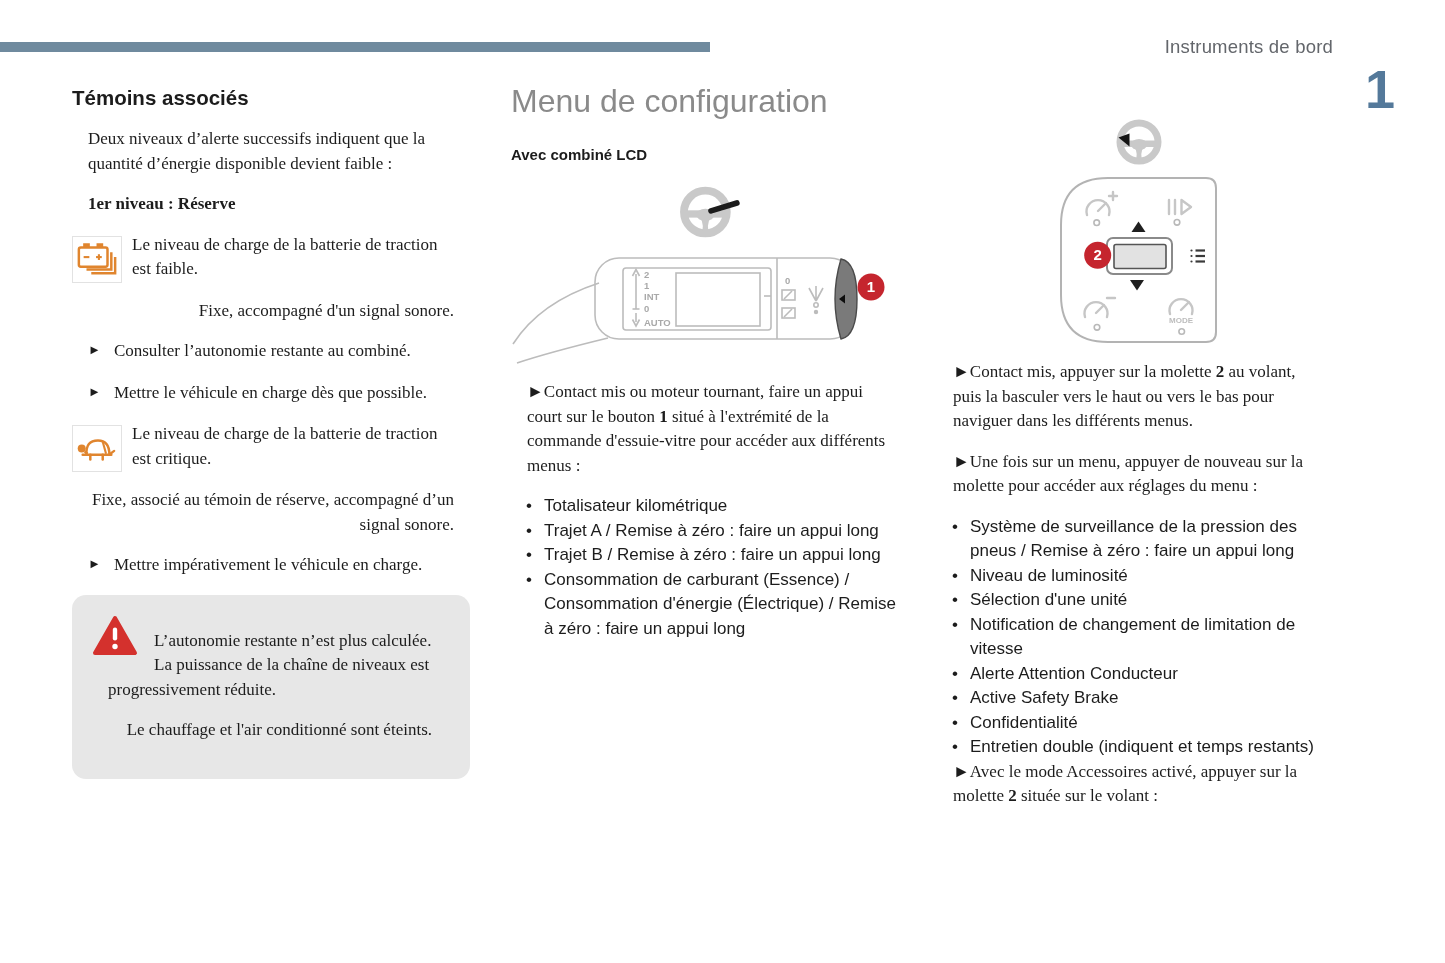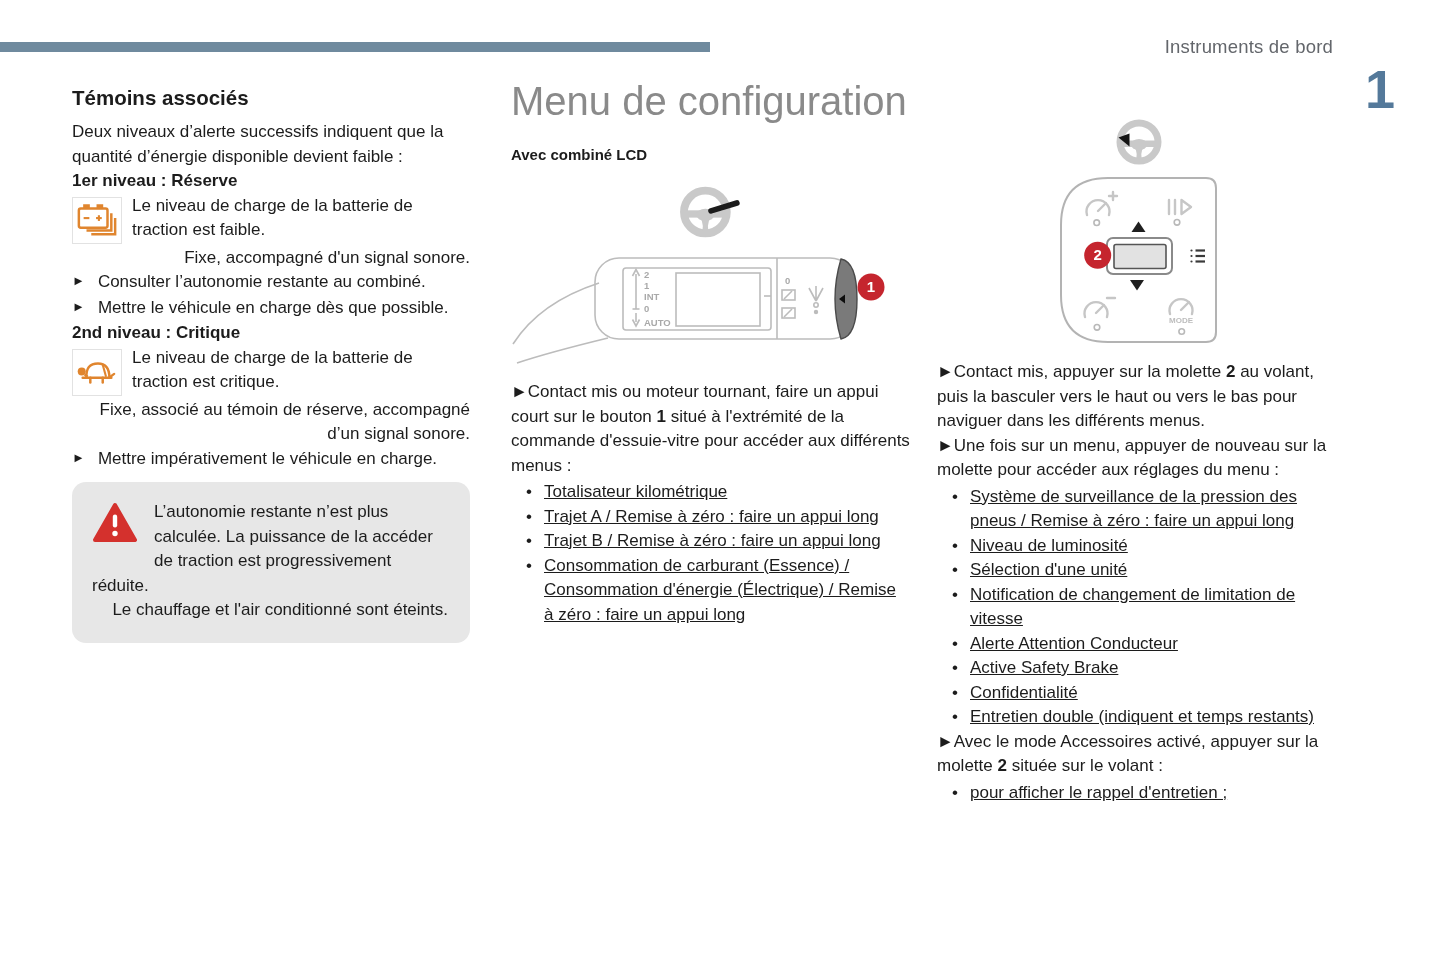--- a/index.html
+++ b/index.html
@@ -33,21 +33,21 @@
   .page-num {
     position:absolute; top:916px; right:50px;
     font-size:15.5px; font-weight:bold; color:#3b82f6;
   }
   
   .col { position:absolute; }
   .col-left  { left:72px;  top:85px;  width:398px; }
   .col-mid   { left:511px; top:82px;  width:399px; }
   .col-right { left:937px; top:118px; width:403px; }
 
-  p { margin:0; font-size:17px; line-height:24.5px; }
+  p { margin:16px; font-size:17px; line-height:24.5px;font-family:Liberation Serif, serif; }
   .left-heading { margin:0 0 9px 0; font-size:20.5px; font-weight:bold; line-height:26px; }
   .subhead { font-weight:bold; }
   .icon-box {
     float:left;
     width:50px; height:47px;
     border:1px solid #e2e2e2;
     margin:3px 10px 2px 0;
     display:flex; align-items:center; justify-content:center;
     background:#fff;
   }
@@ -57,28 +57,28 @@
 
   .warning-box {
     margin-top:10px;
     background:#e7e7e7;
     border-radius:14px;
     padding:18px 22px 20px 20px;
     min-height:140px;
   }
   .warning-box .tri { float:left; margin:2px 16px 6px 0; }
 
-  .mid-title { font-size:40px; line-height:38px; color:#8a8a8a; font-weight:normal; margin:0; }
+  .mid-title { font-size:32px; line-height:38px; color:#8a8a8a; font-weight:normal; margin:0; }
   .mid-sub   { font-size:15px; line-height:28px; font-weight:bold; margin:21px 0 0 0; }
   .wheel-wrap { display:flex; justify-content:center; margin-top:16px; }
   .stalk-svg { display:block; margin-top:10px; }
   .pad-wrap { display:flex; justify-content:center; margin-top:10px; }
   .para { margin-top:16px; }
 
-  ul.bullets { margin:2px 0 0 0; padding:0; list-style:none;text-decoration:underline; }
+  ul.bullets { margin:2px 0 0 0; padding:0; list-style:none; }
   ul.bullets li {
     position:relative;
     padding-left:33px;
     font-size:17px; line-height:24.5px;
   }
   ul.bullets li::before {
     content:"\2022";
     position:absolute; left:15px; top:0;
   }
   svg text { font-family:"Liberation Sans", sans-serif; }
@@ -110,21 +110,20 @@
           <path d="M 38 15 V 33 H 12" fill="none" stroke="#e0852e" stroke-width="2.6"></path>
           <path d="M 42 20 V 37 H 17" fill="none" stroke="#e0852e" stroke-width="2.6"></path>
         </svg>
       </span>
       <p class="icon-desc">Le niveau de charge de la batterie de traction est faible.</p>
     </div>
     <p class="clear">Fixe, accompagné d'un signal sonore.</p>
     <p class="action"><span class="arr">►</span><span>Consulter l’autonomie restante au combiné.</span></p>
     <p class="action"><span class="arr">►</span><span>Mettre le véhicule en charge dès que possible.</span></p>
 
-    <p class="subhead">2nd niveau : Critique</p>
     <div>
       <span class="icon-box">
         <svg width="44" height="42" viewBox="0 0 46 44">
           <path d="M 12 28 Q 11 13 24 13 Q 36 13 36 28" fill="none" stroke="#e0852e" stroke-width="2.6" stroke-linecap="round"></path>
           <line x1="29" y1="14.5" x2="32.5" y2="27" stroke="#e0852e" stroke-width="2.2"></line>
           <line x1="8" y1="28" x2="38" y2="28" stroke="#e0852e" stroke-width="2.6" stroke-linecap="round"></line>
           <line x1="16" y1="28" x2="16" y2="33" stroke="#e0852e" stroke-width="2.6" stroke-linecap="round"></line>
           <line x1="29" y1="28" x2="29" y2="33" stroke="#e0852e" stroke-width="2.6" stroke-linecap="round"></line>
           <circle cx="7" cy="21.5" r="4.2" fill="#e0852e"></circle>
           <line x1="10" y1="24.5" x2="13" y2="27" stroke="#e0852e" stroke-width="2.6"></line>
@@ -137,21 +136,21 @@
     <p class="action"><span class="arr">►</span><span>Mettre impérativement le véhicule en charge.</span></p>
 
     <div class="warning-box">
       <span class="tri">
         <svg width="46" height="42" viewBox="0 0 46 42">
           <path d="M 23 3 L 43 38 H 3 Z" fill="#d4312d" stroke="#d4312d" stroke-width="4" stroke-linejoin="round"></path>
           <rect x="20.8" y="12.5" width="4.4" height="13" rx="2.2" fill="#ffffff"></rect>
           <circle cx="23" cy="31.5" r="2.7" fill="#ffffff"></circle>
         </svg>
       </span>
-      <p>L’autonomie restante n’est plus calculée. La puissance de la accéder de traction est progressivement réduite.</p>
+      <p>L’autonomie restante n’est plus calculée. La puissance de la chaîne de niveaux est progressivement réduite.</p>
       <p class="clear">Le chauffage et l'air conditionné sont éteints.</p>
     </div>
   </div>
 
   <div class="col col-mid">
     <h1 class="mid-title">Menu de configuration</h1>
     <h2 class="mid-sub">Avec combiné LCD</h2>
 
     <div class="wheel-wrap">
       <svg width="72" height="54" viewBox="0 0 58 48">

